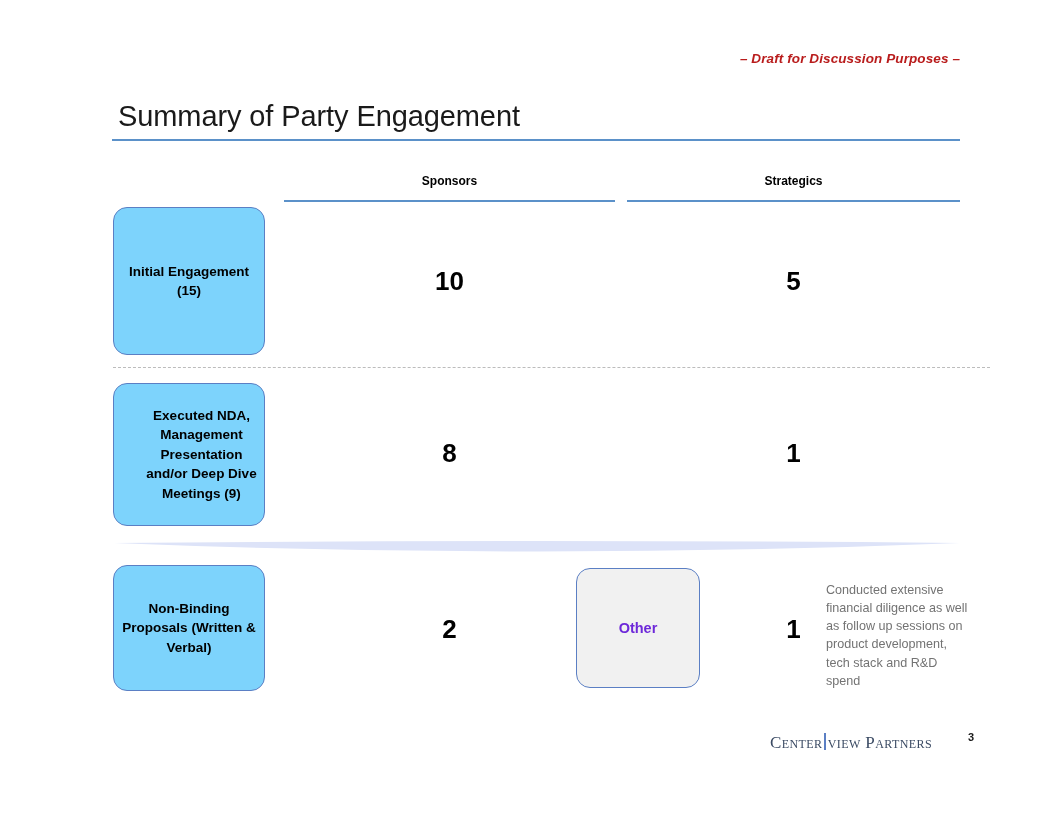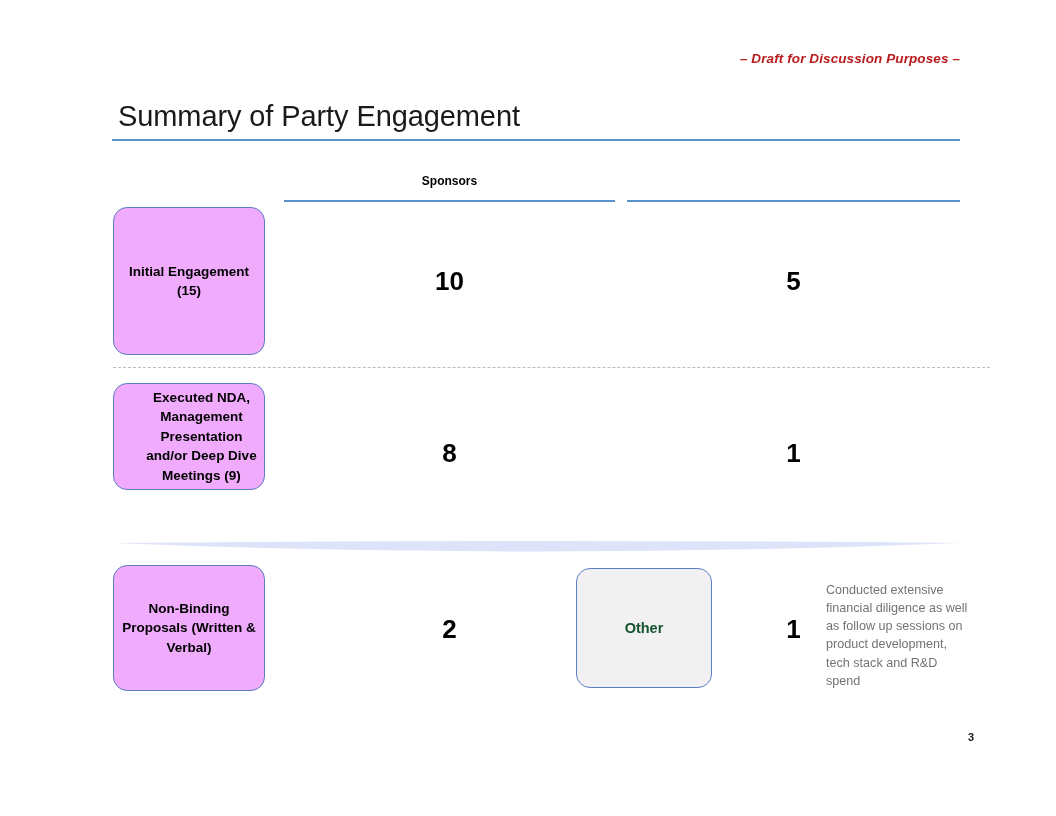--- a/index.html
+++ b/index.html
@@ -75,35 +75,35 @@
   }
   .col-rule.sponsors { left: 284px; width: 331px; }
   .col-rule.strategics { left: 627px; width: 333px; }
 
   
   .label-box {
     position: absolute;
     left: 113px;
     width: 152px;
     box-sizing: border-box;
-    background: #f0abfc;
+    background: #7dd3fc;
     border: 1.4px solid #5b7fc4;
     border-radius: 14px;
     display: flex;
     align-items: center;
     justify-content: center;
     text-align: center;
     font-size: 13.5px;
     font-weight: bold;
     color: #000000;
     line-height: 1.44;
     padding: 4px 6px;
   }
   .label-box.row1 { top: 207px; height: 148px; }
-  .label-box.row2 { top: 383px; height: 107px; padding-left: 31px; }
+  .label-box.row2 { top: 383px; height: 143px; padding-left: 31px; }
   .label-box.row3 { top: 565px; height: 126px; }
 
   
   .value {
     position: absolute;
     font-size: 26px;
     font-weight: bold;
     color: #000000;
     text-align: center;
     white-space: nowrap;
@@ -130,33 +130,33 @@
     width: 846px;
     height: 24px;
     overflow: visible;
   }
 
   
   .other-box {
     position: absolute;
     left: 576px;
     top: 568px;
-    width: 136px;
+    width: 124px;
     height: 120px;
     box-sizing: border-box;
     background: #f1f1f1;
     border: 1.4px solid #5b7fc4;
     border-radius: 14px;
     display: flex;
     align-items: center;
     justify-content: center;
     text-align: center;
     font-size: 14.5px;
     font-weight: bold;
-    color: #14532d;
+    color: #6d28d9;
   }
 
   
   .annotation {
     position: absolute;
     left: 826px;
     top: 581px;
     width: 142px;
     font-size: 12.6px;
     color: #737373;
@@ -202,20 +202,21 @@
 <div class="slide">
 
   <div class="draft-banner">– Draft for Discussion Purposes –</div>
 
   <div class="slide-title">Summary of Party Engagement</div>
   <div class="title-rule"></div>
 
   <div class="col-header sponsors">Sponsors</div>
   <div class="col-rule sponsors"></div>
 
+  <div class="col-header strategics">Strategics</div>
   <div class="col-rule strategics"></div>
 
   <div class="label-box row1">Initial Engagement (15)</div>
   <div class="value sponsors r1">10</div>
   <div class="value strategics r1">5</div>
 
   <div class="dashed-sep"></div>
 
   <div class="label-box row2">Executed NDA, Management Presentation and/or Deep Dive Meetings (9)</div>
   <div class="value sponsors r2">8</div>
@@ -229,15 +230,20 @@
 
   <div class="label-box row3">Non-Binding Proposals (Written &amp; Verbal)</div>
   <div class="value sponsors r3">2</div>
 
   <div class="other-box">Other</div>
 
   <div class="value strategics r3">1</div>
 
   <div class="annotation">Conducted extensive financial diligence as well as follow up sessions on product development, tech stack and R&amp;D spend</div>
 
+  <div class="footer-logo">
+    <span>Center</span>
+    <span class="bar"></span>
+    <span>view Partners</span>
+  </div>
   <div class="page-number">3</div>
 
 </div>
 
 </body></html>

